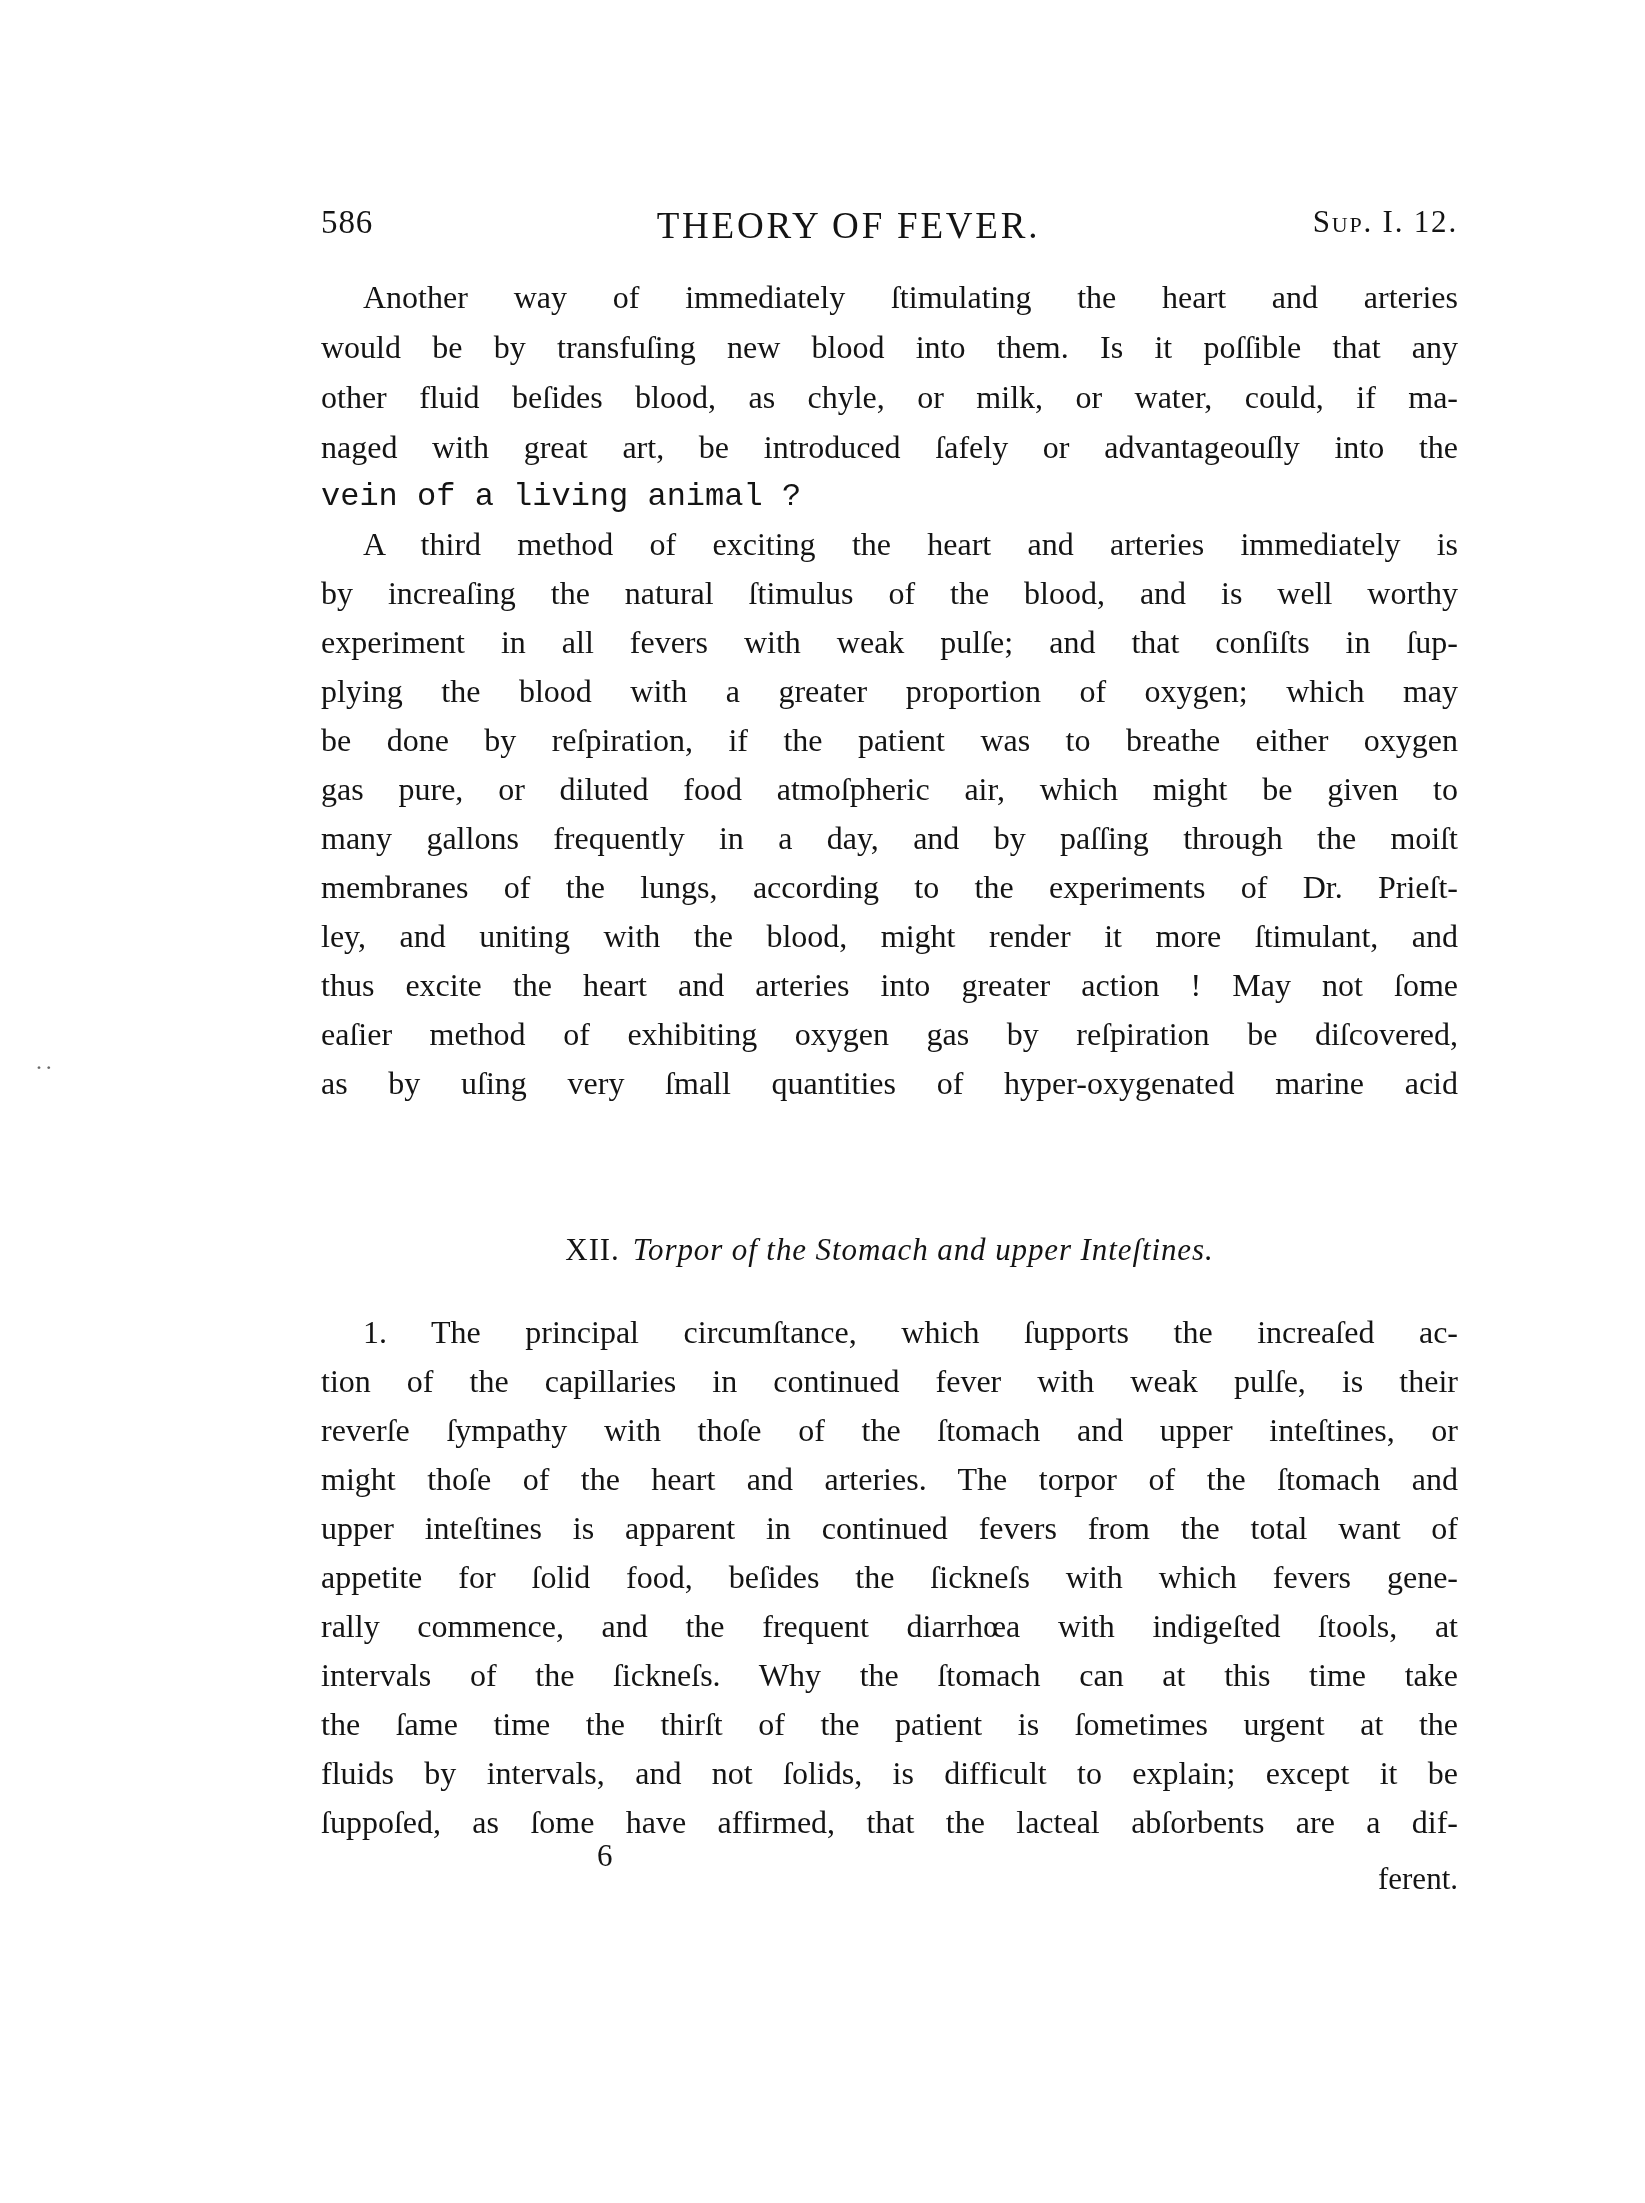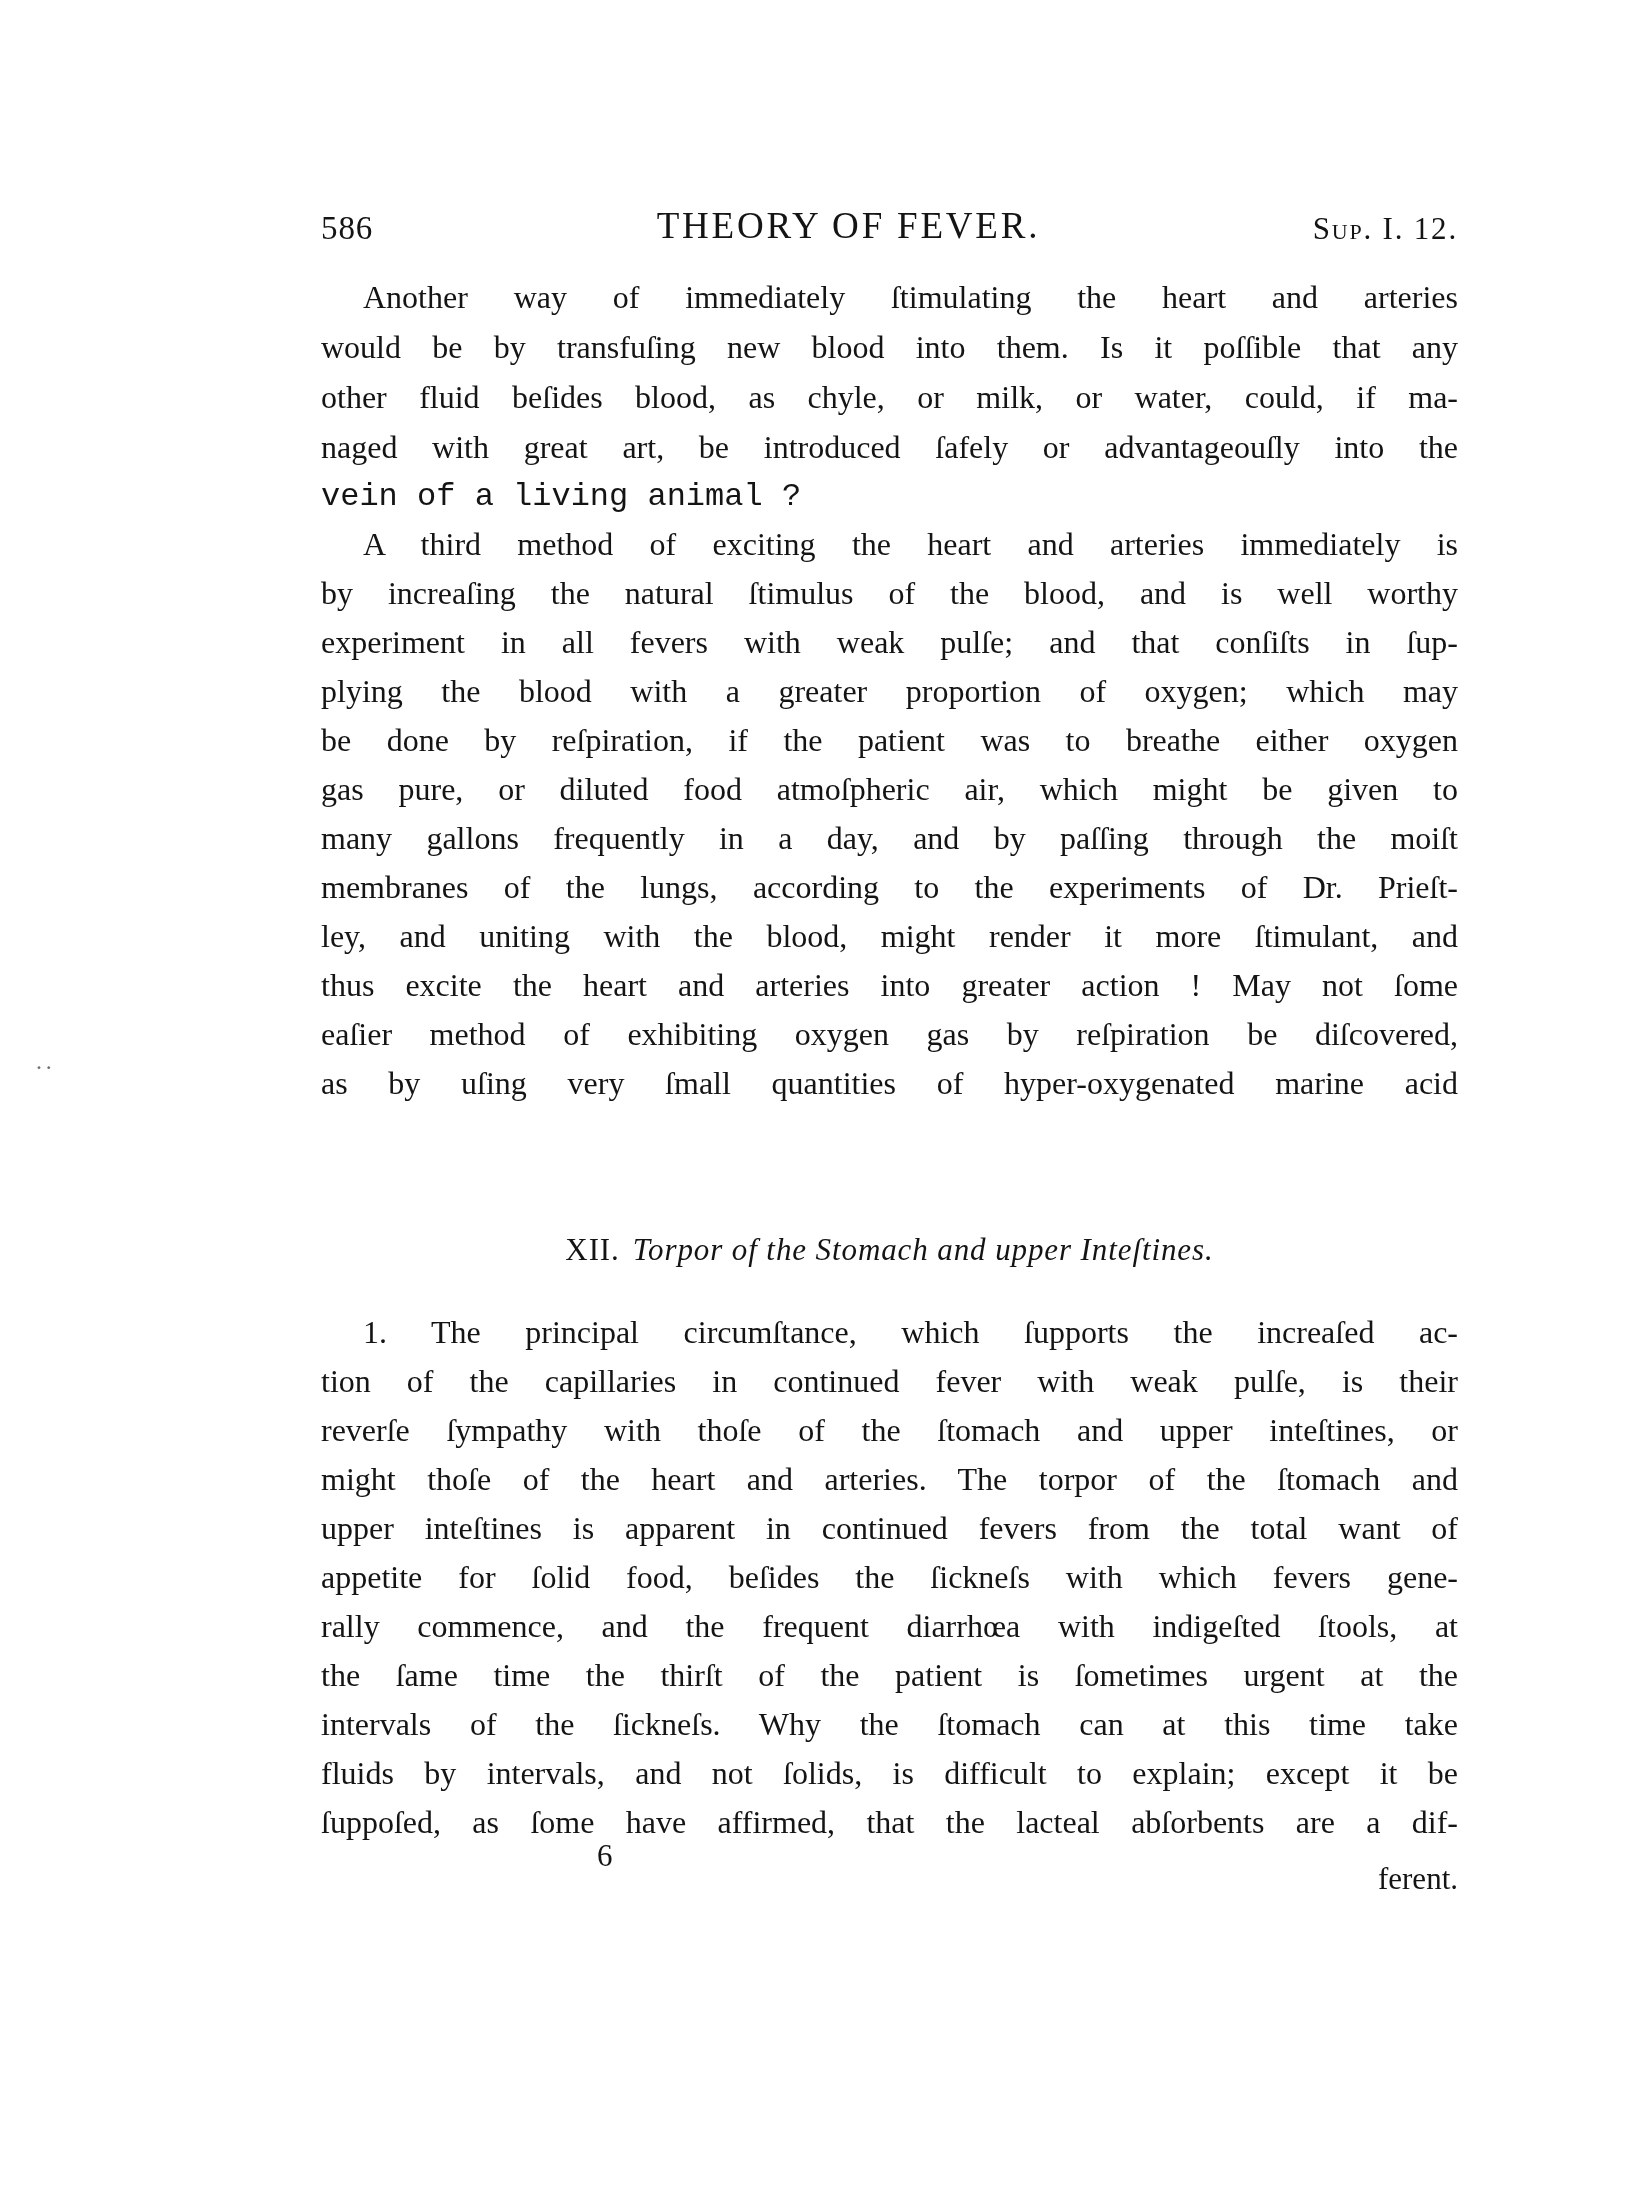--- a/index.html
+++ b/index.html
@@ -8,21 +8,21 @@
     width:1646px;height:2204px;
     margin:0 auto;
     background:#ffffff;
     font-family:"Liberation Serif","DejaVu Serif",serif;
     color:#141414;
     overflow:hidden;
   }
   .textblock{position:absolute;left:321px;width:1137px;}
   .header{
     top:204px;
-    display:flex;justify-content:space-between;align-items:flex-end;
+    display:flex;justify-content:space-between;align-items:flex-start;
   }
   .pagenum{font-size:33px;letter-spacing:0.9px;}
   .runtitle{font-size:37px;letter-spacing:2.8px;transform:translateX(5.5px);}
   .secref{font-size:31px;font-variant:small-caps;letter-spacing:1.8px;}
   .para{font-size:32px;}
   .p1{top:272px;line-height:50px;}
   .p2{top:520px;line-height:49px;}
   .p3{top:1308px;line-height:49px;}
   .line{text-align:justify;text-align-last:justify;}
   .line.last{text-align-last:left;font-family:Liberation Mono, monospace;}
@@ -81,22 +81,22 @@
   </div>
 
   <div class="textblock para p3">
     <div class="line indent">1.  The principal circumſtance, which ſupports the increaſed ac-</div>
     <div class="line">tion of the capillaries in continued fever with weak pulſe, is their</div>
     <div class="line">reverſe ſympathy with thoſe of the ſtomach and upper inteſtines, or</div>
     <div class="line">might thoſe of the heart and arteries.  The torpor of the ſtomach and</div>
     <div class="line">upper inteſtines is apparent in continued fevers from the total want of</div>
     <div class="line">appetite for ſolid food, beſides the ſickneſs with which fevers gene-</div>
     <div class="line">rally commence, and the frequent diarrhœa with indigeſted ſtools, at</div>
+    <div class="line">intervals of the ſickneſs.  Why the ſtomach can at this time take</div>
     <div class="line">the ſame time the thirſt of the patient is ſometimes urgent at the</div>
-    <div class="line">intervals of the ſickneſs.  Why the ſtomach can at this time take</div>
     <div class="line">fluids by intervals, and not ſolids, is difficult to explain; except it be</div>
     <div class="line">ſuppoſed, as ſome have affirmed, that the lacteal abſorbents are a dif-</div>
   </div>
 
   <div class="sig">6</div>
   <div class="catch">ferent.</div>
 
   <div class="marginmark">··</div>
 
 </div>

